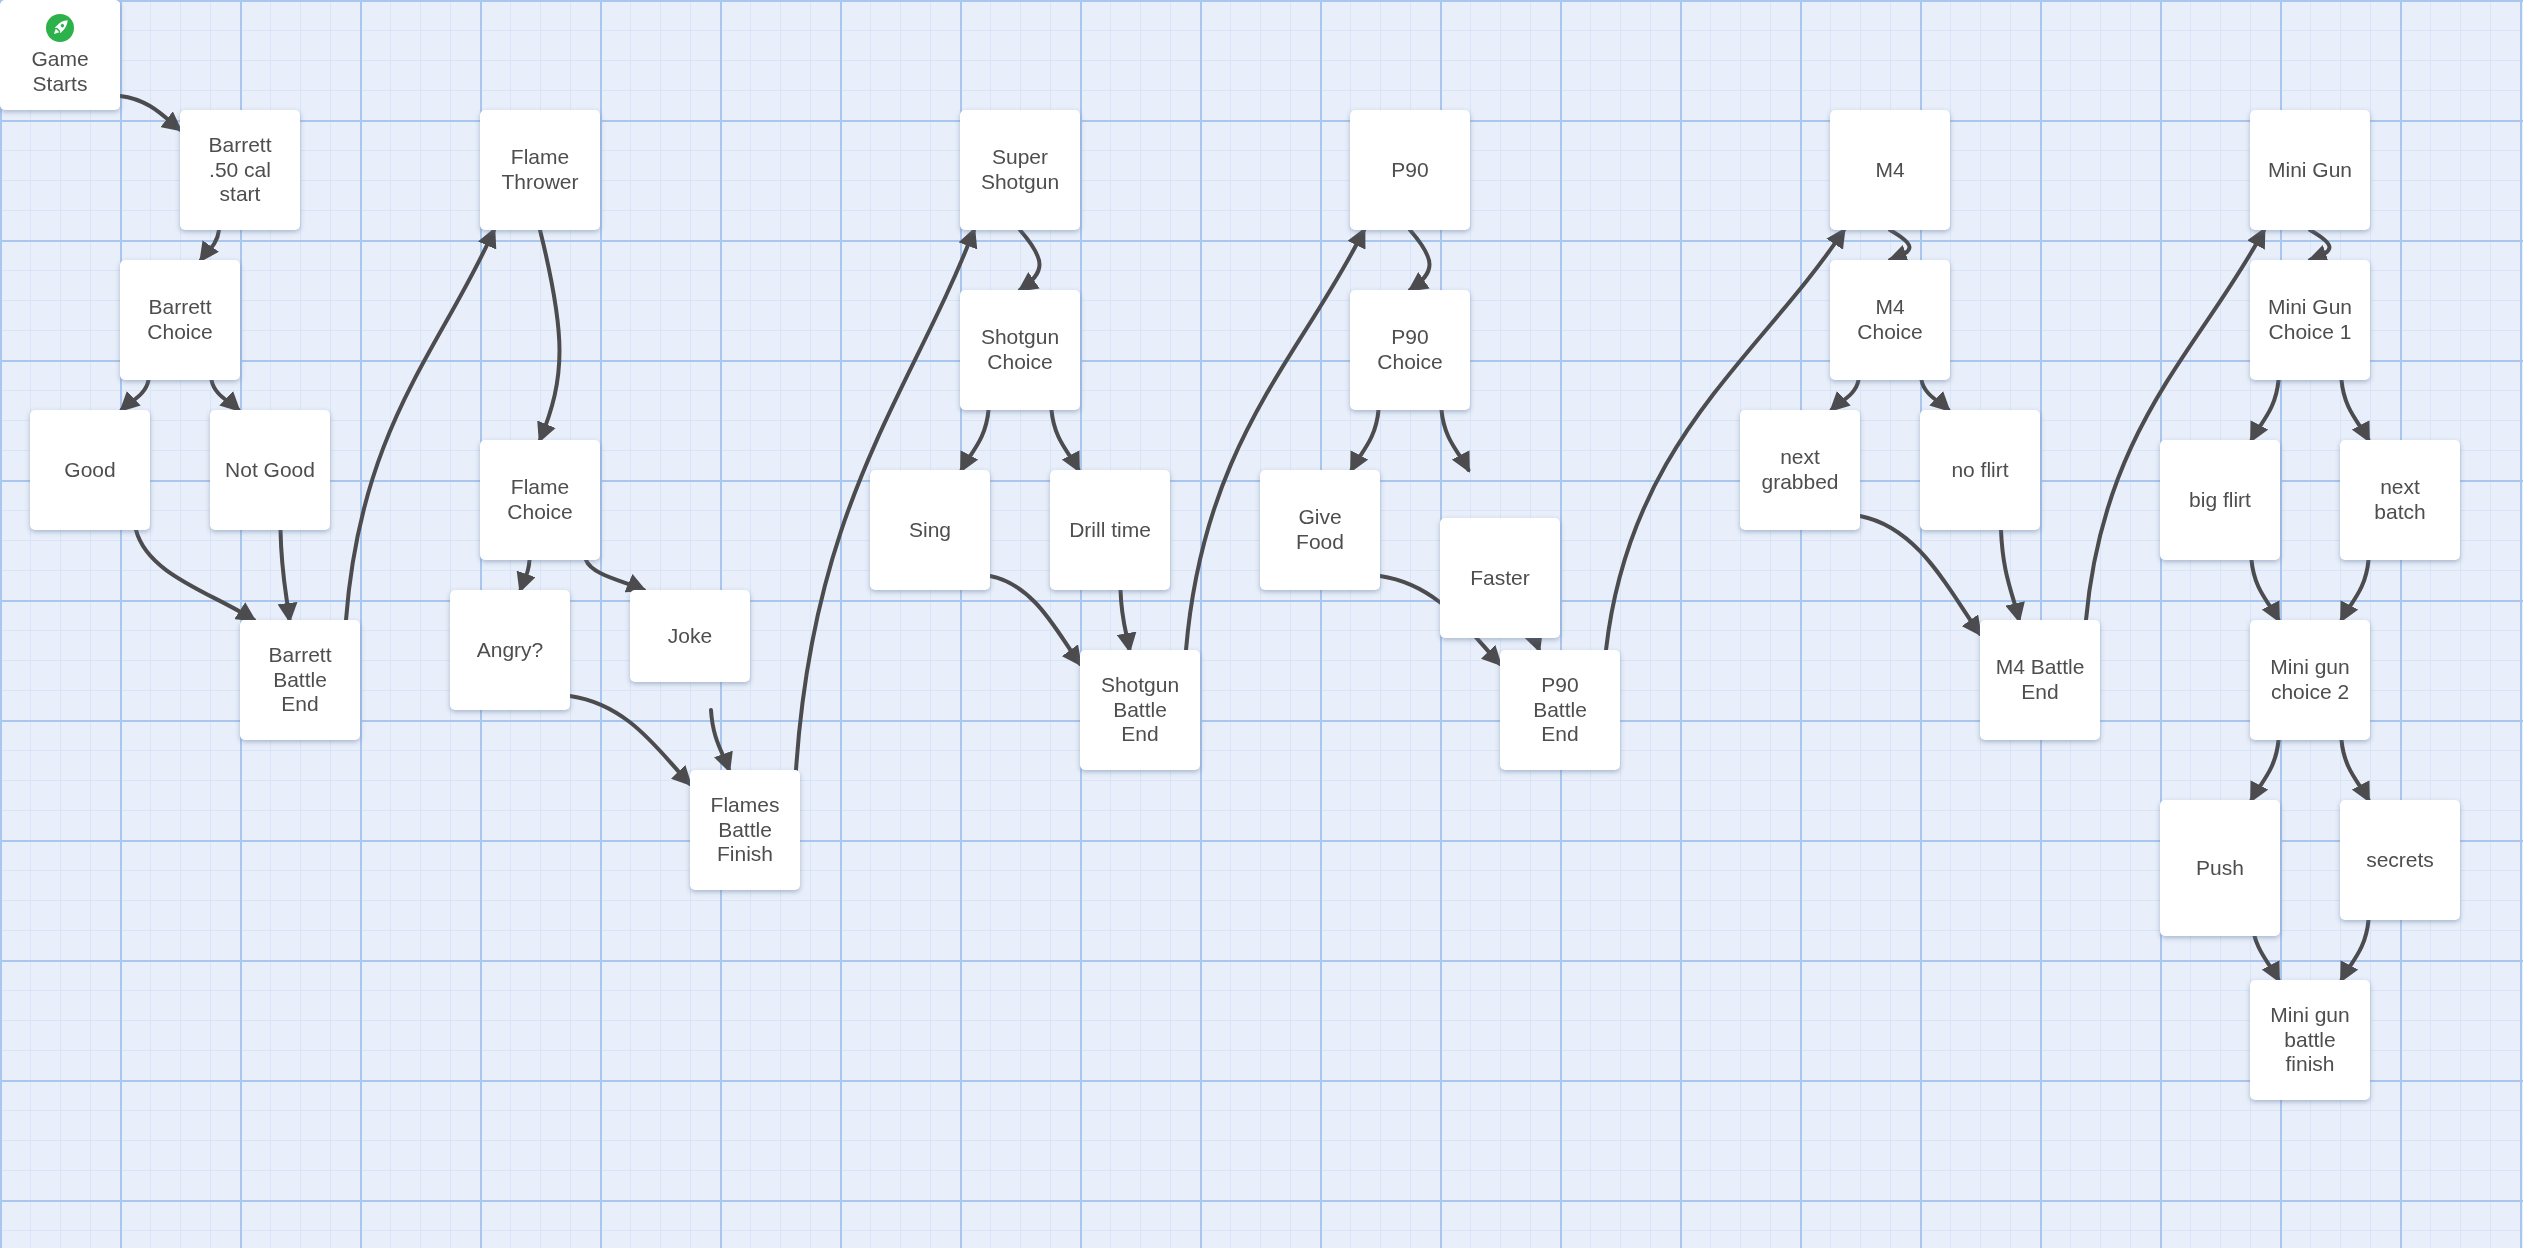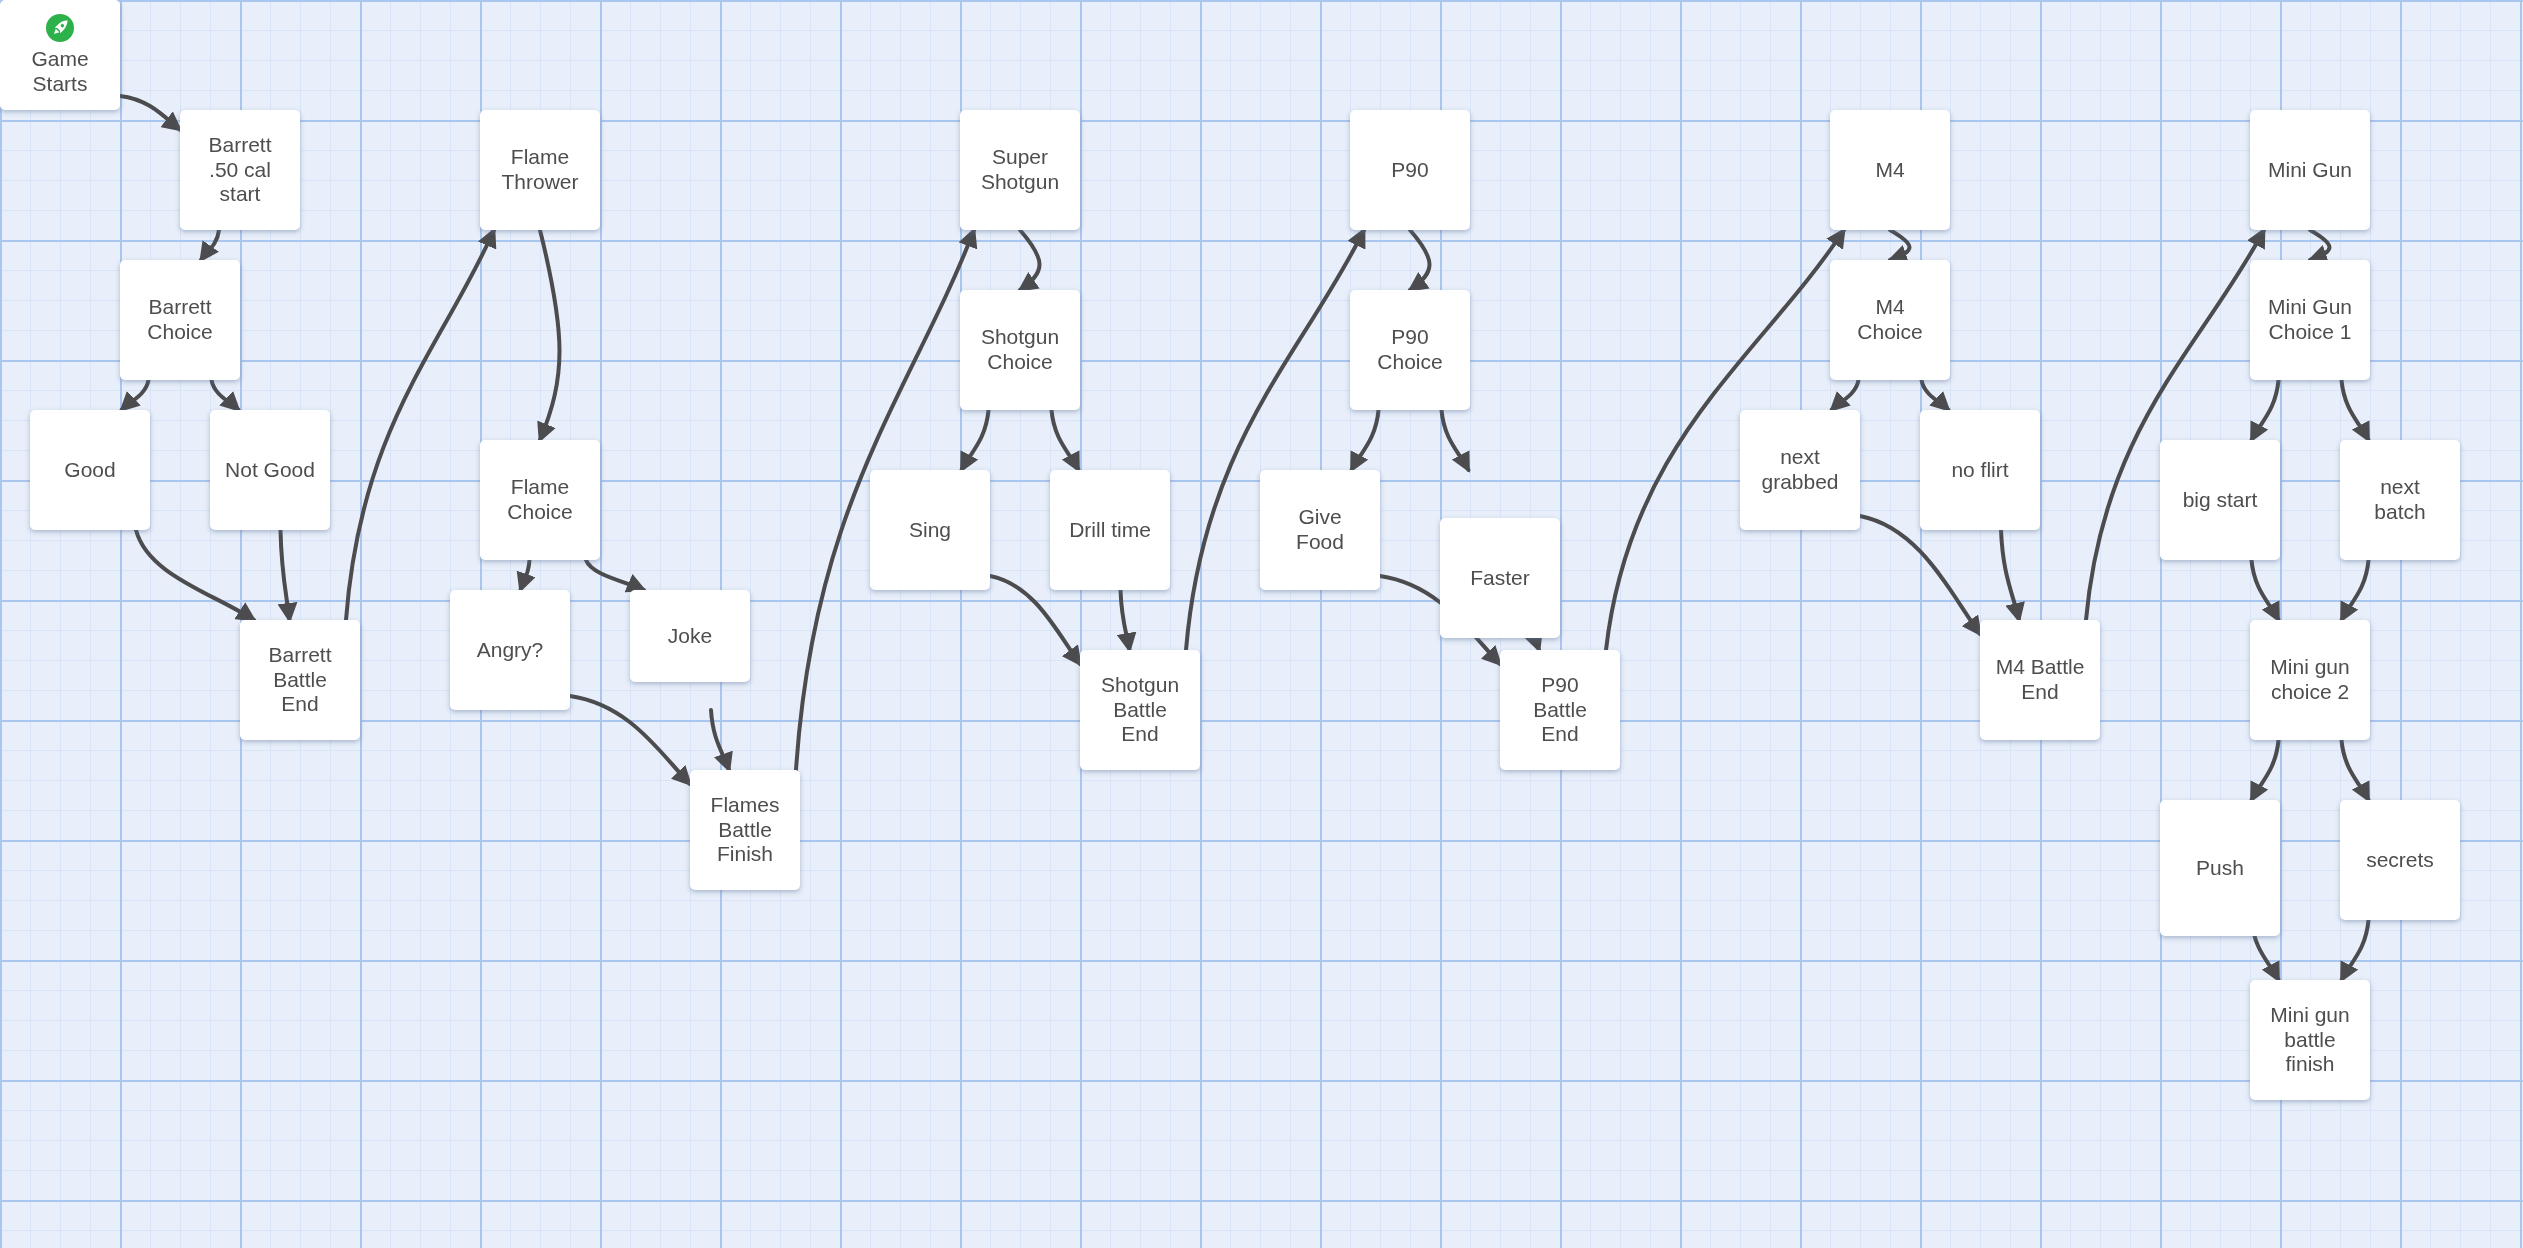--- a/index.html
+++ b/index.html
@@ -196,21 +196,21 @@
 End</span>
       </div>
       <div class="node" style="left: 2250px; top: 110px; width: 120px; height: 120px;">
         <span class="nlabel">Mini Gun</span>
       </div>
       <div class="node" style="left: 2250px; top: 260px; width: 120px; height: 120px;">
         <span class="nlabel">Mini Gun
 Choice 1</span>
       </div>
       <div class="node" style="left: 2160px; top: 440px; width: 120px; height: 120px;">
-        <span class="nlabel">big start</span>
+        <span class="nlabel">big flirt</span>
       </div>
       <div class="node" style="left: 2340px; top: 440px; width: 120px; height: 120px;">
         <span class="nlabel">next
 batch</span>
       </div>
       <div class="node" style="left: 2250px; top: 620px; width: 120px; height: 120px;">
         <span class="nlabel">Mini gun
 choice 2</span>
       </div>
       <div class="node" style="left: 2160px; top: 800px; width: 120px; height: 136px;">

